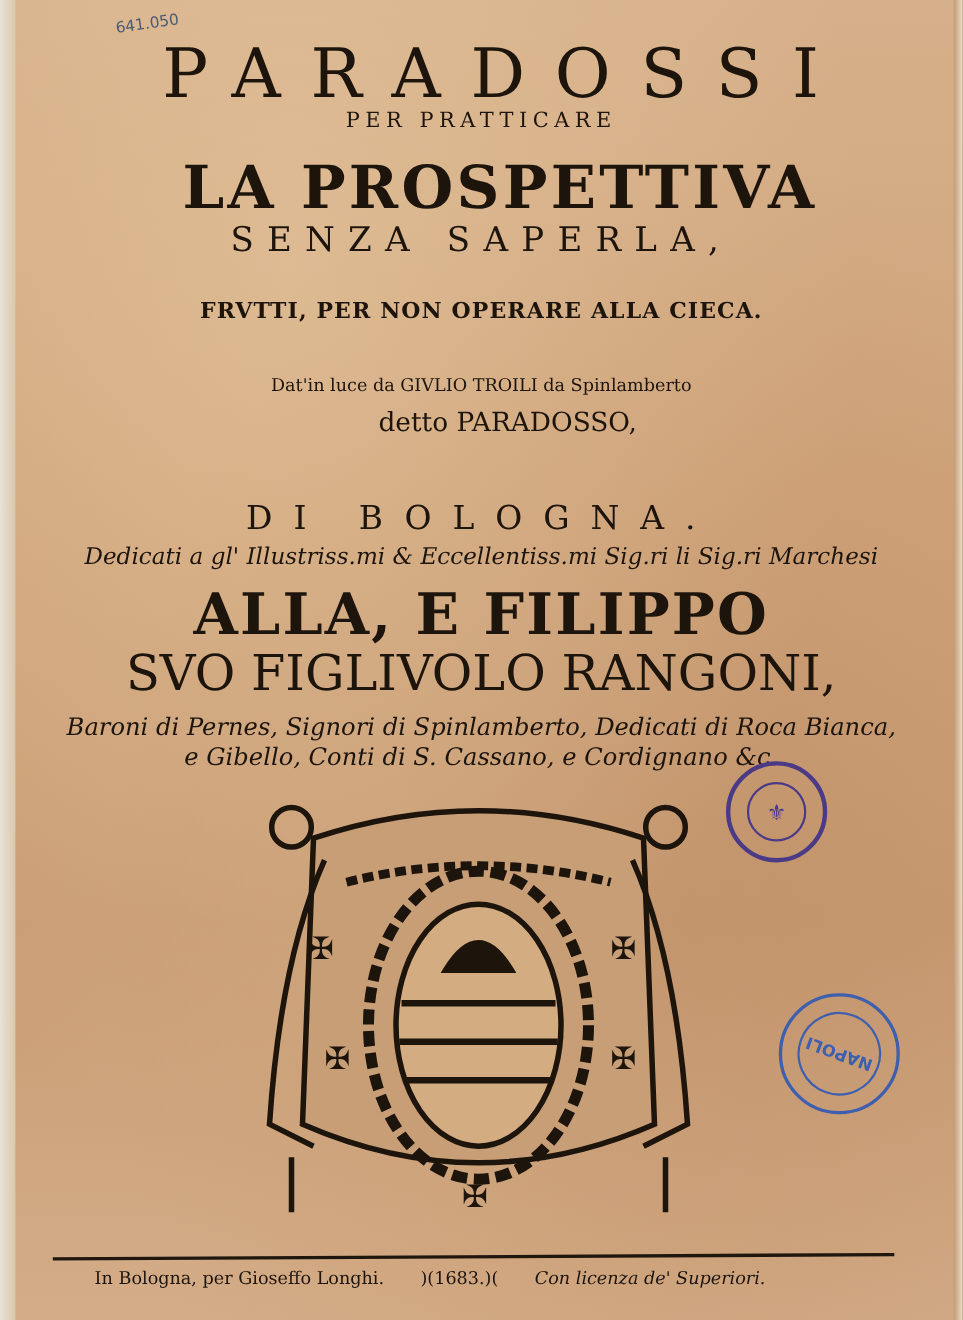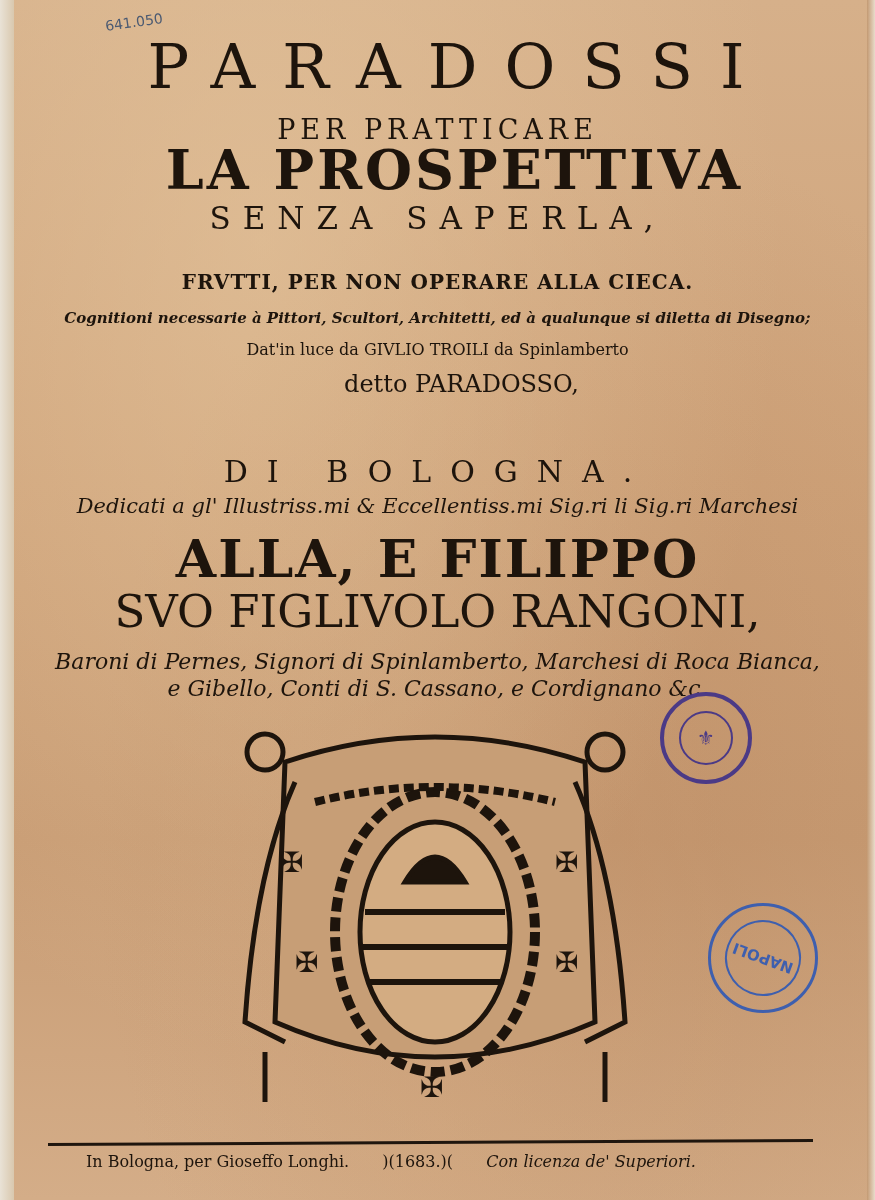--- a/index.html
+++ b/index.html
@@ -9,21 +9,21 @@
       radial-gradient(ellipse at 30% 20%, rgba(230,200,160,0.55), transparent 60%),
       radial-gradient(ellipse at 70% 70%, rgba(180,130,90,0.35), transparent 60%),
       radial-gradient(ellipse at 50% 95%, rgba(215,175,135,0.5), transparent 50%),
       linear-gradient(180deg,#d6b08a 0%,#cfa37a 40%,#c89c74 70%,#d4ad88 100%);
     font-family:"DejaVu Serif","Liberation Serif",serif;color:#1d140c;}
   .edge-left{position:absolute;left:0;top:0;width:14px;height:1200px;background:linear-gradient(90deg,#e9e2d6,#d9c8ae);}
   .edge-right{position:absolute;right:0;top:0;width:8px;height:1200px;background:linear-gradient(90deg,#c39a73,#e8dccb);}
   .line{position:absolute;left:0;width:875px;text-align:center;white-space:nowrap;}
   .shelf{position:absolute;left:105px;top:14px;font-family:"DejaVu Sans",sans-serif;font-size:14px;color:#4b5a72;transform:rotate(-8deg);}
   .t1{top:30px;font-size:62px;letter-spacing:27px;padding-left:22px;}
-  .t2{top:98px;font-size:27px;letter-spacing:5px;margin-top:16px;}
+  .t2{top:98px;font-size:19px;letter-spacing:5px;}
   .t3{top:138px;font-size:54px;font-weight:bold;letter-spacing:3px;padding-left:17px;}
   .t4{top:200px;font-size:31px;letter-spacing:12px;}
   .t5{top:241px;font-size:20px;letter-spacing:2px;font-weight:bold;}
   .t6{top:270px;font-size:20px;letter-spacing:1px;font-weight:bold;}
   .t7{top:309px;font-size:15px;font-style:italic;font-weight:bold;}
   .t8{top:340px;font-size:16px;}
   .t9{top:370px;font-size:24px;margin-left:24px;}
   .t10{top:410px;font-size:34px;}
   .t11{top:454px;font-size:30px;letter-spacing:19px;}
   .t12{top:494px;font-size:21px;font-style:italic;}
@@ -48,28 +48,27 @@
   <div class="edge-left"></div>
   <div class="edge-right"></div>
 
   <div class="shelf">641.050</div>
 
   <div class="line t1">PARADOSSI</div>
   <div class="line t2">PER PRATTICARE</div>
   <div class="line t3">LA PROSPETTIVA</div>
   <div class="line t4">SENZA SAPERLA,</div>
   <div class="line t6">FRVTTI, PER NON OPERARE ALLA CIECA.</div>
-  <div class="line t7">Cognitioni necessarie à Pittori, Scultori, Architetti, ed à qualunque si diletta di Disegno;</div>
   <div class="line t8">Dat'in luce da GIVLIO TROILI da Spinlamberto</div>
   <div class="line t9">detto PARADOSSO,</div>
   <div class="line t11">DI BOLOGNA.</div>
   <div class="line t12">Dedicati a gl' Illustriss.mi &amp; Eccellentiss.mi Sig.ri li Sig.ri Marchesi</div>
   <div class="line t13">ALLA, E FILIPPO</div>
   <div class="line t14">SVO FIGLIVOLO RANGONI,</div>
-  <div class="line t15">Baroni di Pernes, Signori di Spinlamberto, Marchesi di Roca Bianca,</div>
+  <div class="line t15">Baroni di Pernes, Signori di Spinlamberto, Dedicati di Roca Bianca,</div>
   <div class="line t16">e Gibello, Conti di S. Cassano, e Cordignano &amp;c.</div>
 
   <svg class="crest" viewBox="0 0 420 400">
     <g fill="none" stroke="#1d140c" stroke-width="5">
       <path d="M60 40 Q210 -10 360 40 L370 300 Q210 370 50 300 Z" fill="#c79e76"></path>
       <path d="M70 60 Q30 150 20 300 L60 320"></path>
       <path d="M350 60 Q390 150 400 300 L360 320"></path>
       <ellipse cx="210" cy="210" rx="100" ry="140" stroke-width="10" stroke-dasharray="14 6"></ellipse>
       <ellipse cx="210" cy="210" rx="75" ry="110" fill="#d3ac82"></ellipse>
       <path d="M140 190 H280 M138 225 H282 M145 260 H275" stroke-width="6"></path>

